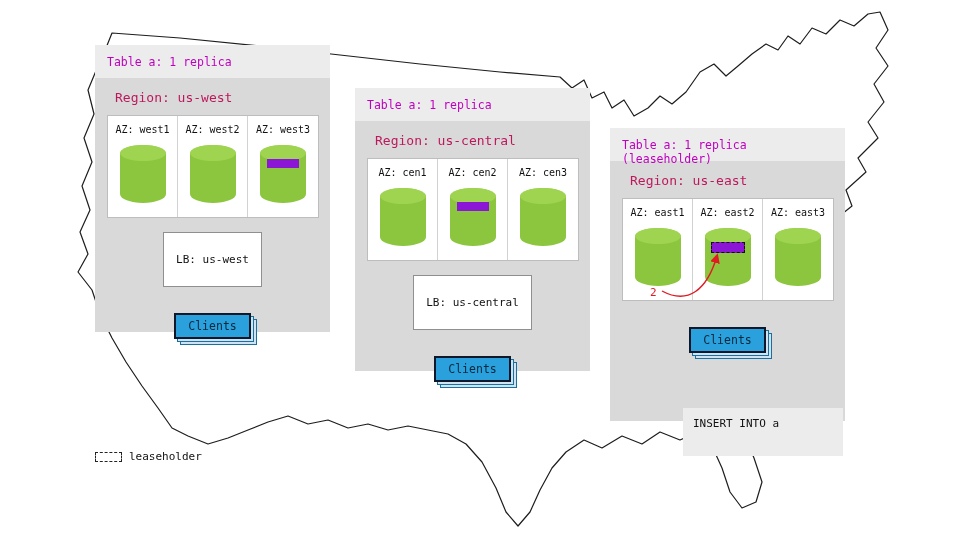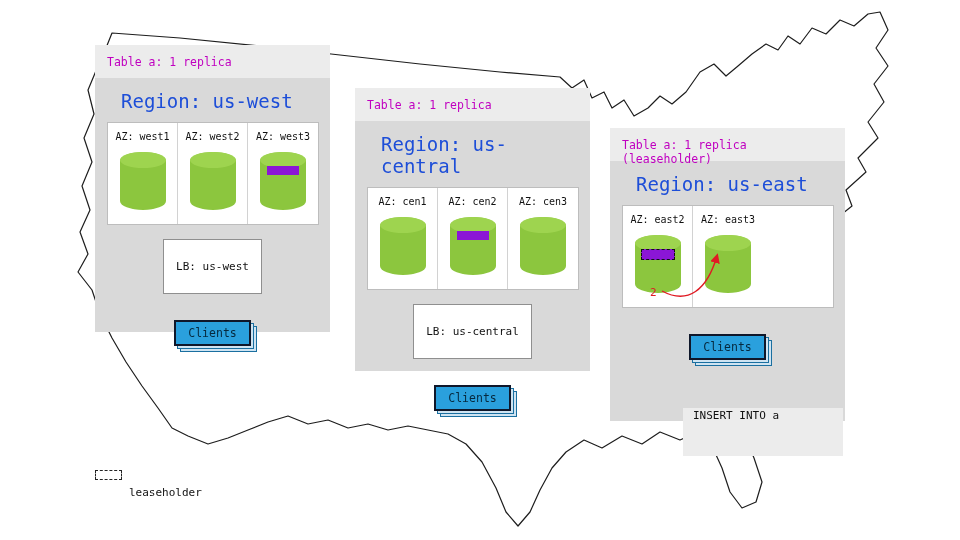--- a/index.html
+++ b/index.html
@@ -7,21 +7,21 @@
               font-family:"DejaVu Sans Mono", monospace; }
   .stage { position:relative; width:960px; height:540px; background:#fff; }
 
   
   .map-svg { position:absolute; left:0; top:0; z-index:0; }
 
   
   .panel { position:absolute; z-index:2; }
   .panel-header { background:#ececec; color:#c000c0; font-size:11.5px; padding:10px 12px; height:33px; }
   .panel-body { background:#d9d9d9; padding:10px 12px; }
-  .region-title { font-size:19px; color:#1d4ed8; margin:2px 0 10px 14px; }
+  .region-title { font-size:13px; color:#be185d; margin:2px 0 10px 8px; }
 
   .az-strip { background:#ffffff; border:1px solid #bdbdbd; display:flex; width:212px; }
   .az-col { width:70px; border-right:1px solid #d2d2d2; text-align:center; padding:8px 0 14px; }
   .az-col:last-child { border-right:none; }
   .az-label { font-size:10px; color:#111; margin-bottom:10px; white-space:nowrap; }
 
   .cylinder { position:relative; width:46px; height:58px; margin:0 auto;
               background:#8cc63e; border-radius:23px / 9px; }
   .cylinder::before { content:""; position:absolute; top:0; left:0; width:46px; height:16px;
               border-radius:50%; background:#9ed44f; }
@@ -32,25 +32,25 @@
   .lb-box { background:#ffffff; border:1px solid #8f8f8f; font-size:11px; color:#111;
             padding:20px 12px; width:max-content; margin:14px auto 0; }
 
   .clients-btn { display:block; margin:26px auto 0; width:max-content;
             background:#2aa0dd; border:2px solid #0f172a; color:#06293e;
             font-family:inherit; font-size:11.5px; padding:4px 12px; cursor:pointer;
             box-shadow: 3px 3px 0 -1px #cfe4f2, 3px 3px 0 0 #1a6fa0,
                         6px 6px 0 -1px #cfe4f2, 6px 6px 0 0 #1a6fa0; }
 
   .sql-box { position:absolute; left:683px; top:408px; width:160px; height:48px; z-index:3;
-             background:#ececec; font-size:11px; color:#111; padding:0 10px; line-height:1.45; }
+             background:#ececec; font-size:11px; color:#111; padding:8px 10px; line-height:1.45; }
 
   .legend { position:absolute; left:95px; top:450px; z-index:2; display:flex; align-items:center; }
   .legend-swatch { width:27px; height:10px; border:1.5px dashed #222; background:#fff; }
-  .legend-label { font-size:11px; color:#111; margin-left:7px;margin-top:36px; }
+  .legend-label { font-size:11px; color:#111; margin-left:7px; }
 
   .annotation-2 { position:absolute; left:650px; top:286px; z-index:4;
                   color:#e01b24; font-size:11px; }
   .arrow-svg { position:absolute; left:0; top:0; z-index:4; pointer-events:none; }
 </style>
 </head>
 <body>
 
 <div class="stage">
 
@@ -124,20 +124,24 @@
       <button class="clients-btn">Clients</button>
     </div>
   </div>
 
   <div class="panel" style="left:610px; top:128px; width:235px;">
     <div class="panel-header">Table a: 1 replica (leaseholder)</div>
     <div class="panel-body" style="height:260px;">
       <div class="region-title">Region: us-east</div>
       <div class="az-strip">
         <div class="az-col">
+          <div class="az-label">AZ: east1</div>
+          <div class="cylinder"></div>
+        </div>
+        <div class="az-col">
           <div class="az-label">AZ: east2</div>
           <div class="cylinder">
             <div class="stripe leaseholder"></div>
           </div>
         </div>
         <div class="az-col">
           <div class="az-label">AZ: east3</div>
           <div class="cylinder"></div>
         </div>
       </div>

